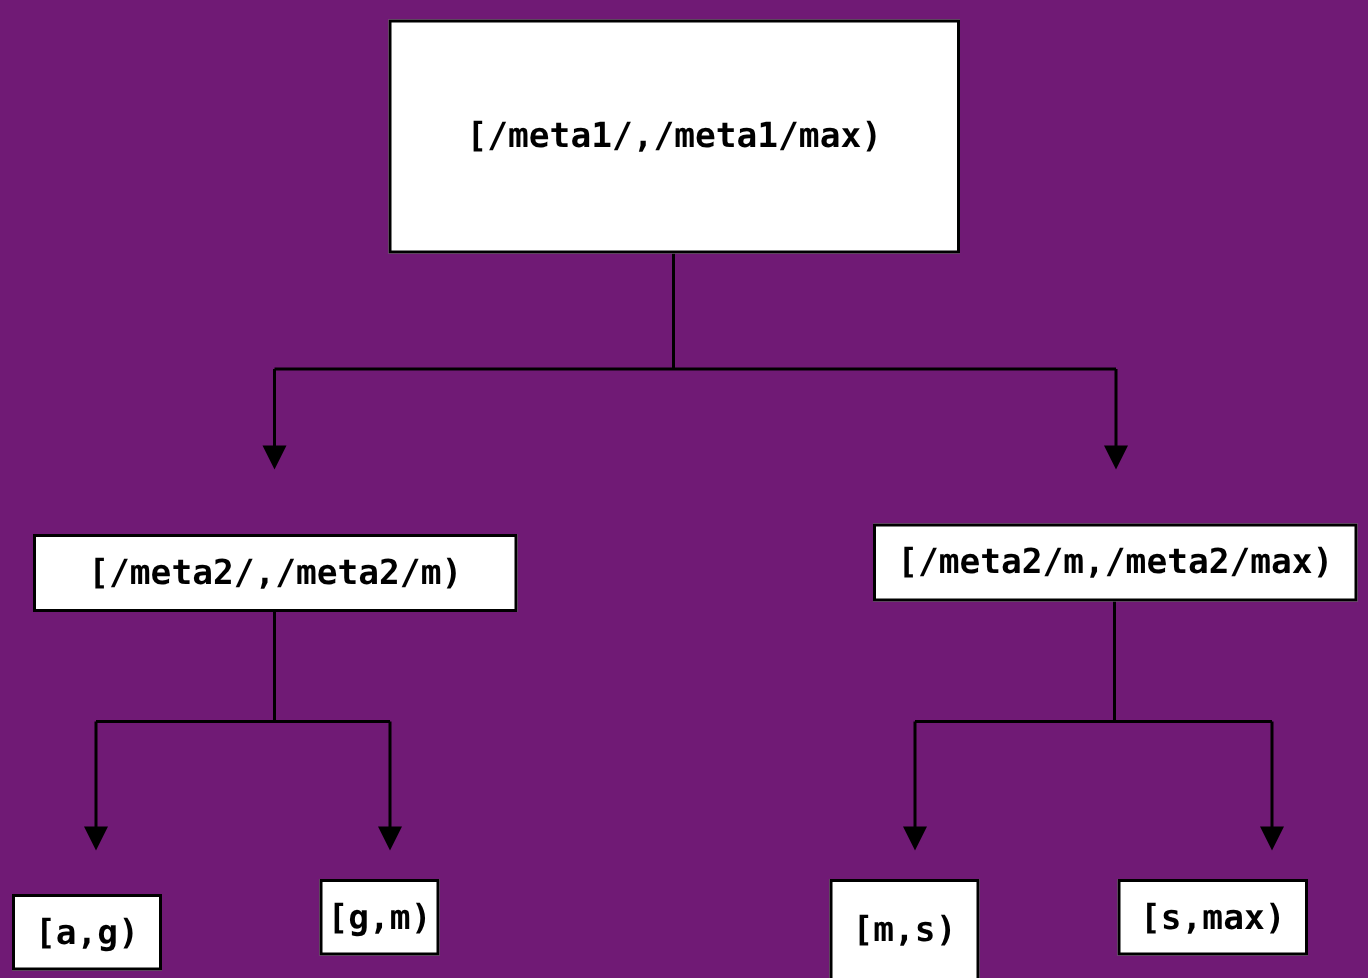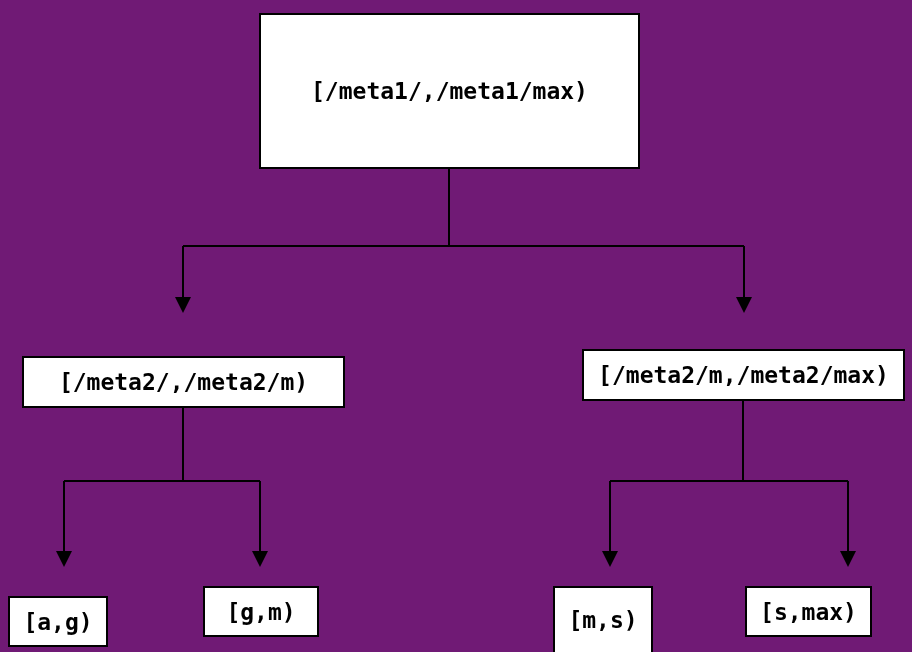--- a/index.html
+++ b/index.html
@@ -34,21 +34,21 @@
     justify-content: center;
     font-size: 23px;
     font-weight: bold;
     white-space: nowrap;
     letter-spacing: 0;
   }
   .node-root      { left: 259px; top: 13px;  width: 381px; height: 156px; }
   .node-mid-left  { left: 22px;  top: 324px; width: 323px; height: 52px; margin-top: 32px;  }
   .node-mid-right { left: 582px; top: 323px; width: 323px; height: 52px; margin-top: 26px;  }
   .node-leaf-0    { left: 8px;   top: 586px; width: 100px; height: 51px; margin-top: 10px;  }
-  .node-leaf-1    { left: 203px; top: 586px; width: 116px; height: 51px;  }
+  .node-leaf-1    { left: 213px; top: 586px; width: 80px; height: 51px;  }
   .node-leaf-2    { left: 553px; top: 586px; width: 100px; height: 68px;  }
   .node-leaf-3    { left: 745px; top: 586px; width: 127px; height: 51px;  }
 </style>
 </head>
 <body>
 
 <div class="canvas">
 
   <svg class="edges" viewBox="0 0 912 652" xmlns="http://www.w3.org/2000/svg">
 

